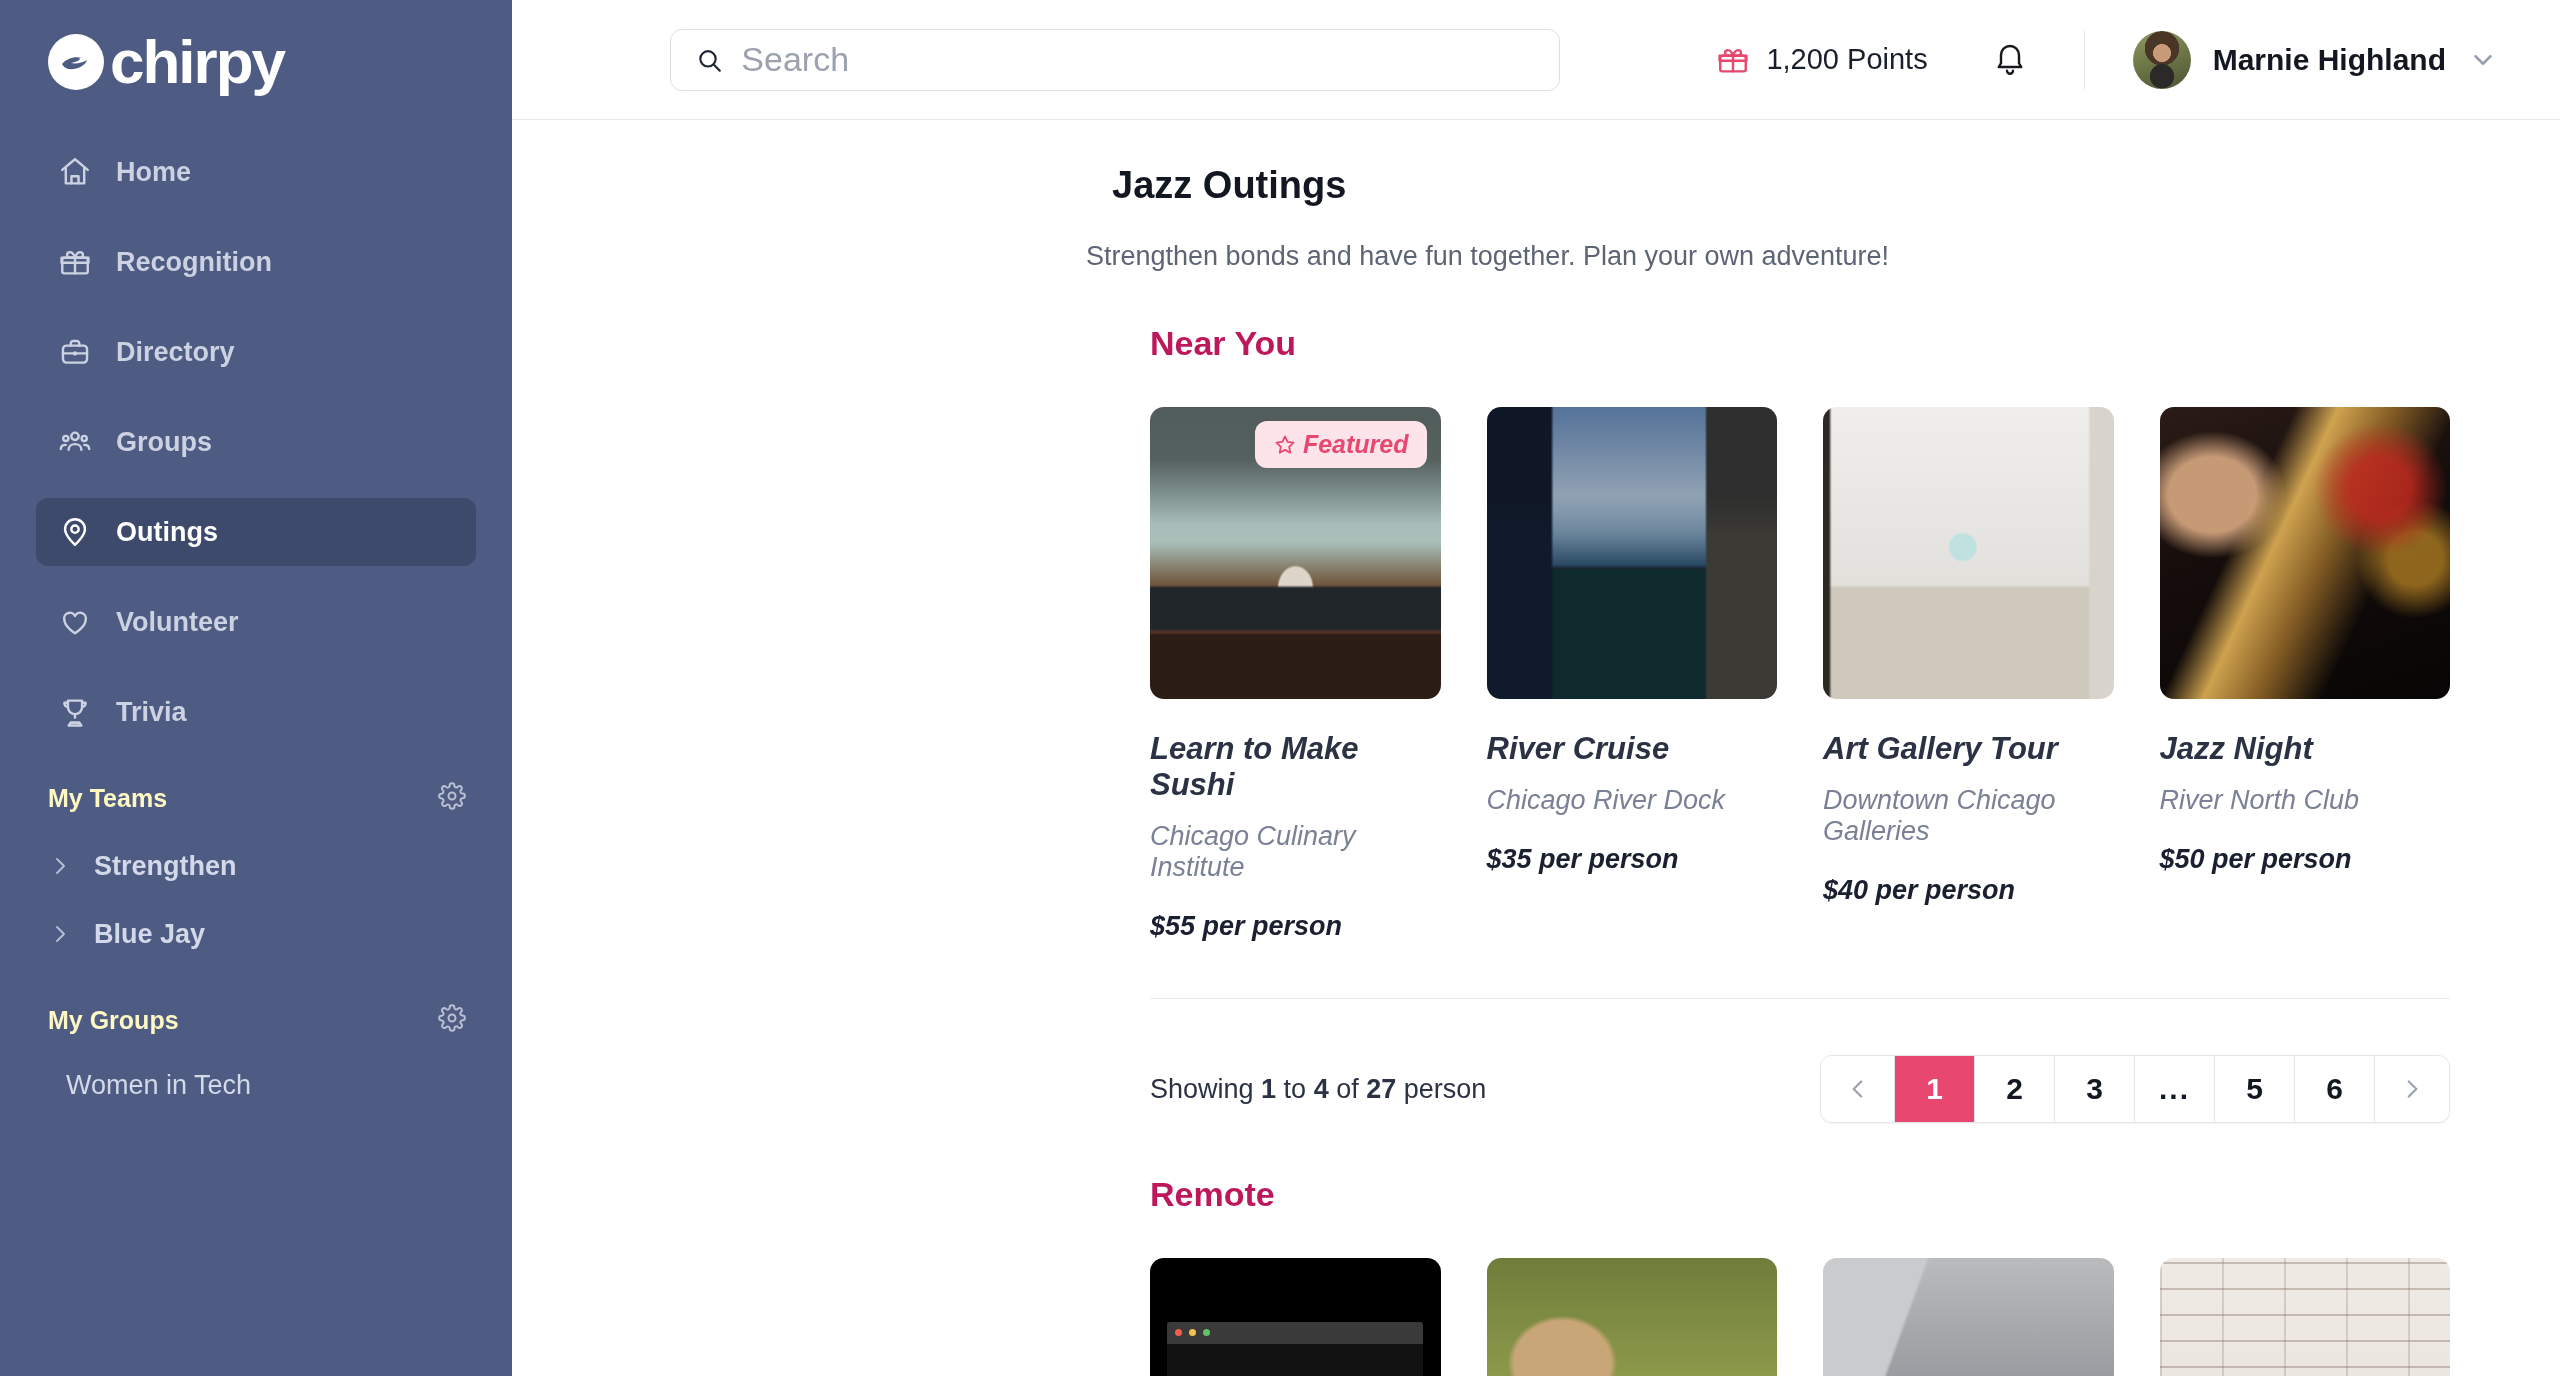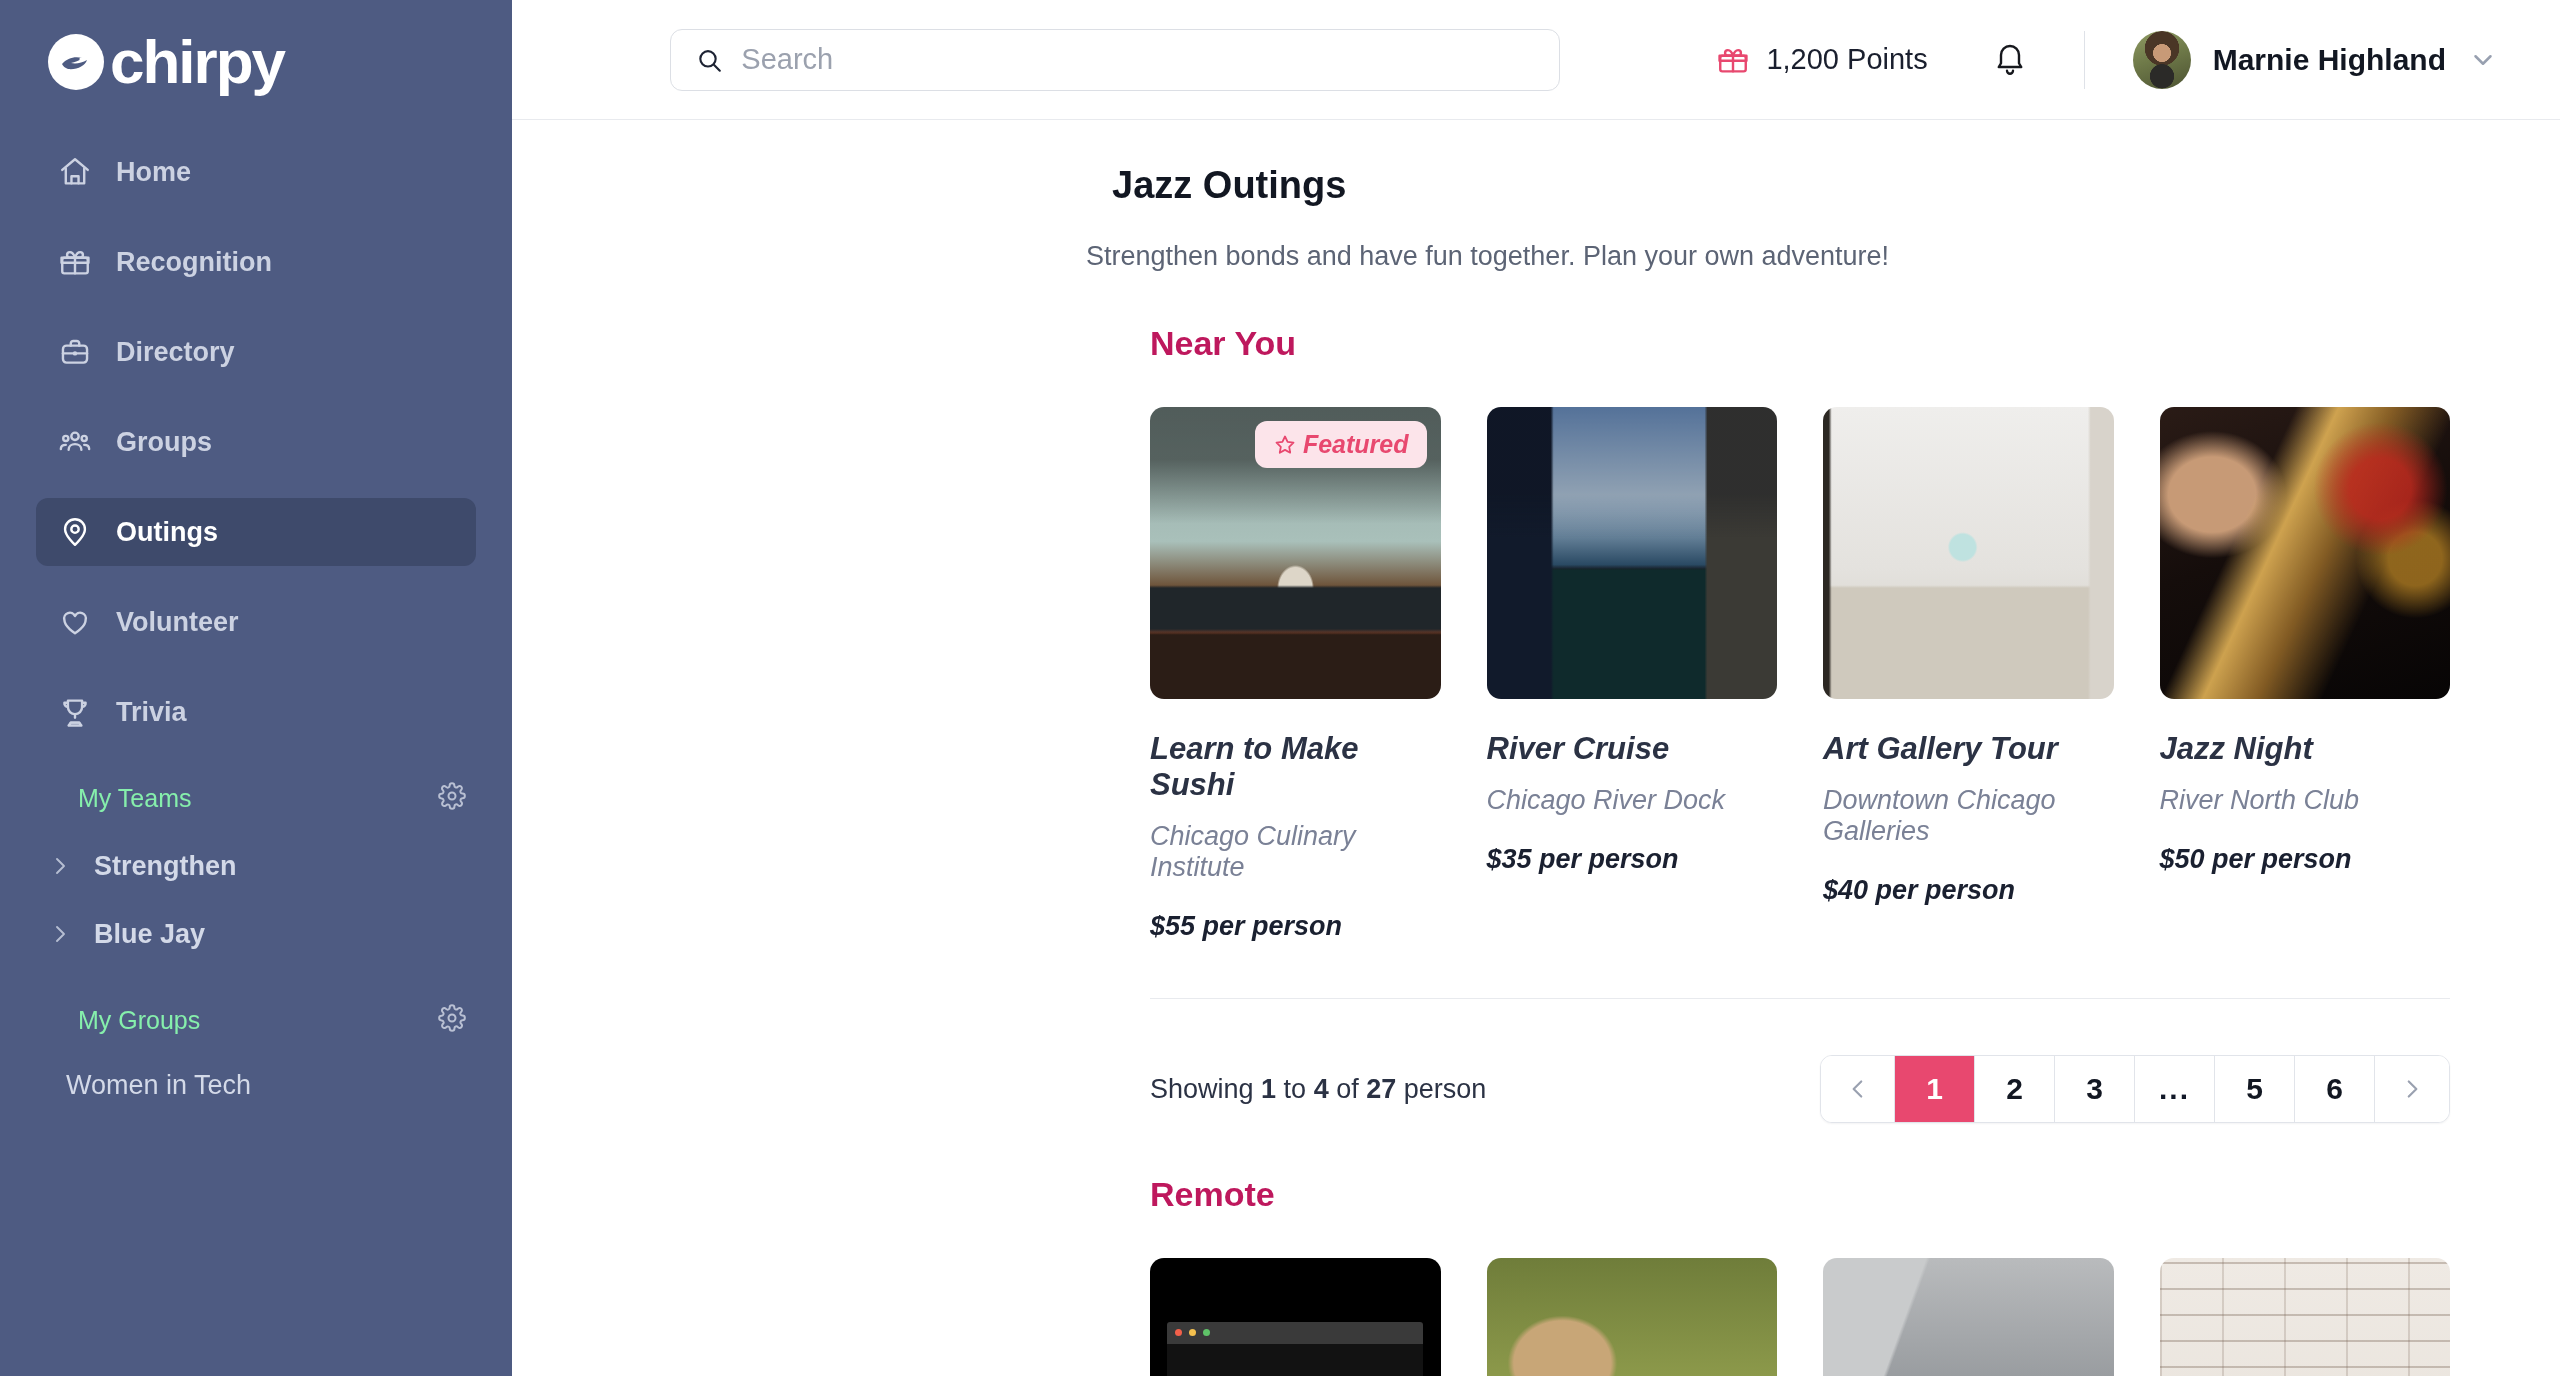--- a/index.html
+++ b/index.html
@@ -43,21 +43,21 @@
     margin-bottom: 22px; cursor: pointer;
   }
   .nav-item.active { background: #3e4a6b; color: #ffffff; }
   .nav-item svg { flex: 0 0 34px; }
 
   .section-head {
     display: flex; align-items: center; justify-content: space-between;
     padding: 0 46px 0 48px; margin-top: 36px; margin-bottom: 18px;
   }
   .section-head .title {
-    color: #86efac; font-size: 25px; font-weight: 400; margin-left: 30px;
+    color: #fef9c3; font-size: 25px; font-weight: 700;
   }
   .gear { cursor: pointer; opacity: .85; }
   .team-item {
     display: flex; align-items: center; gap: 22px;
     padding: 0 48px; height: 68px; cursor: pointer;
   }
   .team-item .label { color: #d3d9e8; font-size: 27px; font-weight: 700; }
   .group-item {
     padding: 0 48px 0 66px; height: 62px; display:flex; align-items:center;
     cursor:pointer;
@@ -72,21 +72,21 @@
     display: flex; align-items: center; padding: 0 62px 0 0;
     background: #fff;
   }
   .search-wrap {
     margin-left: 158px; width: 890px; height: 62px;
     border: 1px solid #dcdfe5; border-radius: 12px;
     display: flex; align-items: center; gap: 18px; padding: 0 24px;
     background: #fff;
   }
   .search-input {
-    border: none; outline: none; font-size: 29px; color: #1d2333;
+    border: none; outline: none; font-size: 34px; color: #1d2333;
     font-family: "Liberation Sans", sans-serif; width: 100%; background: transparent;
   }
   .search-input::placeholder { color: #9ba1ae; }
 
   .topright {
     margin-left: auto; display: flex; align-items: center; gap: 0;
   }
   .points {
     display: flex; align-items: center; gap: 16px; margin-right: 64px; cursor: pointer;
   }

